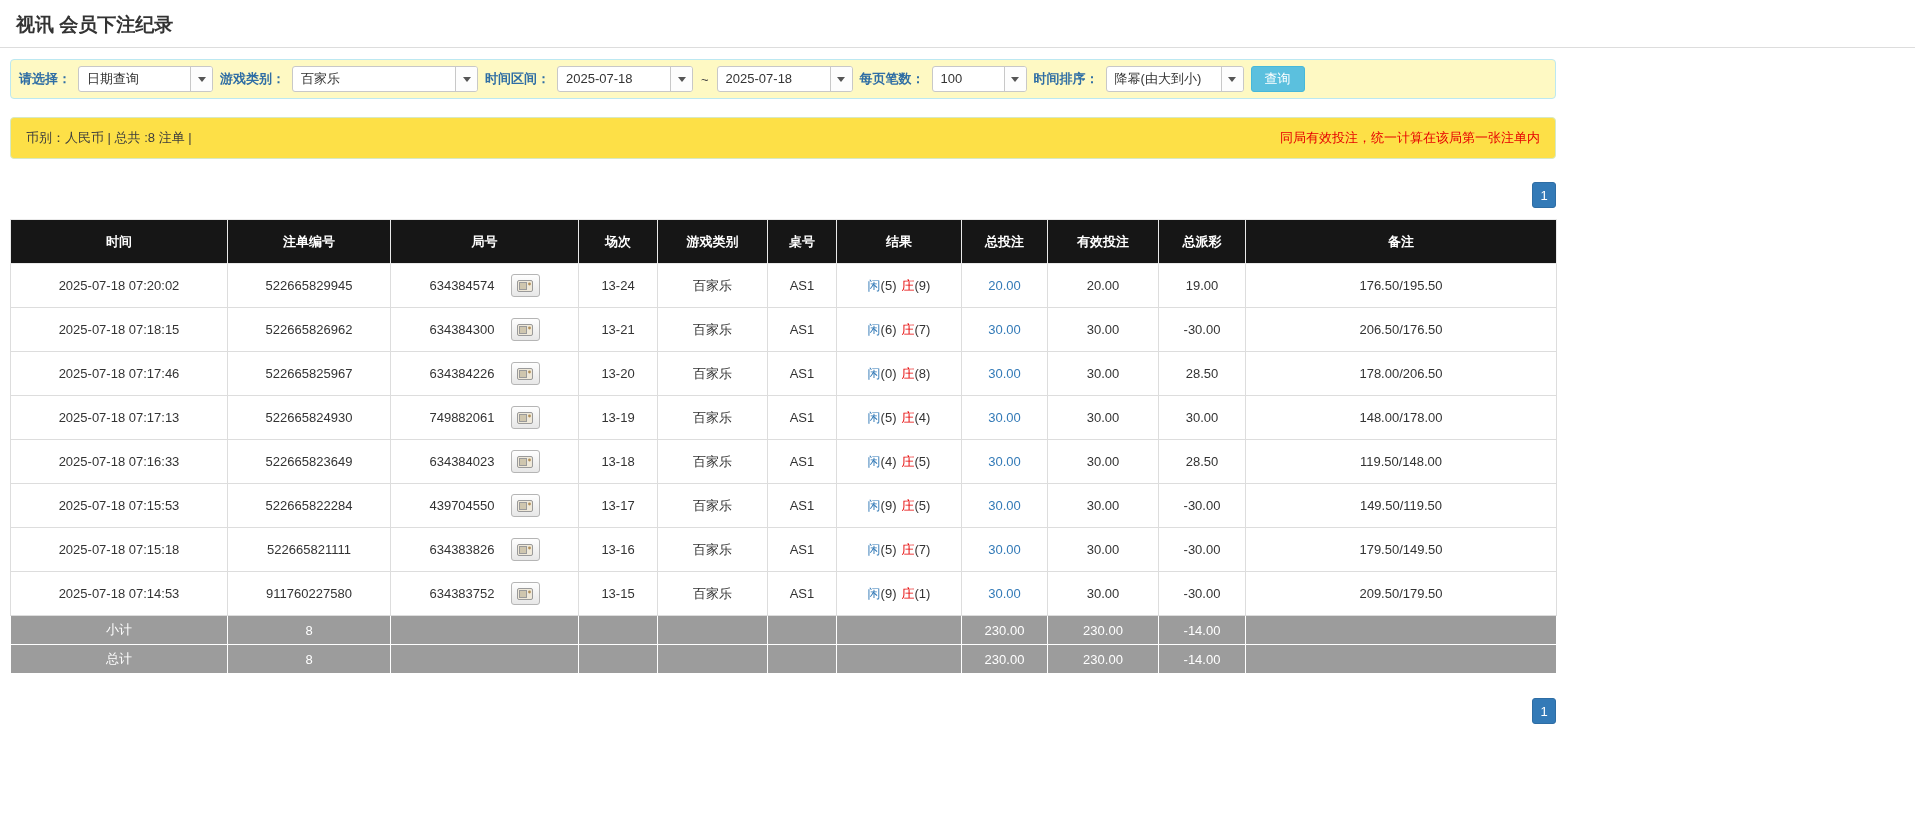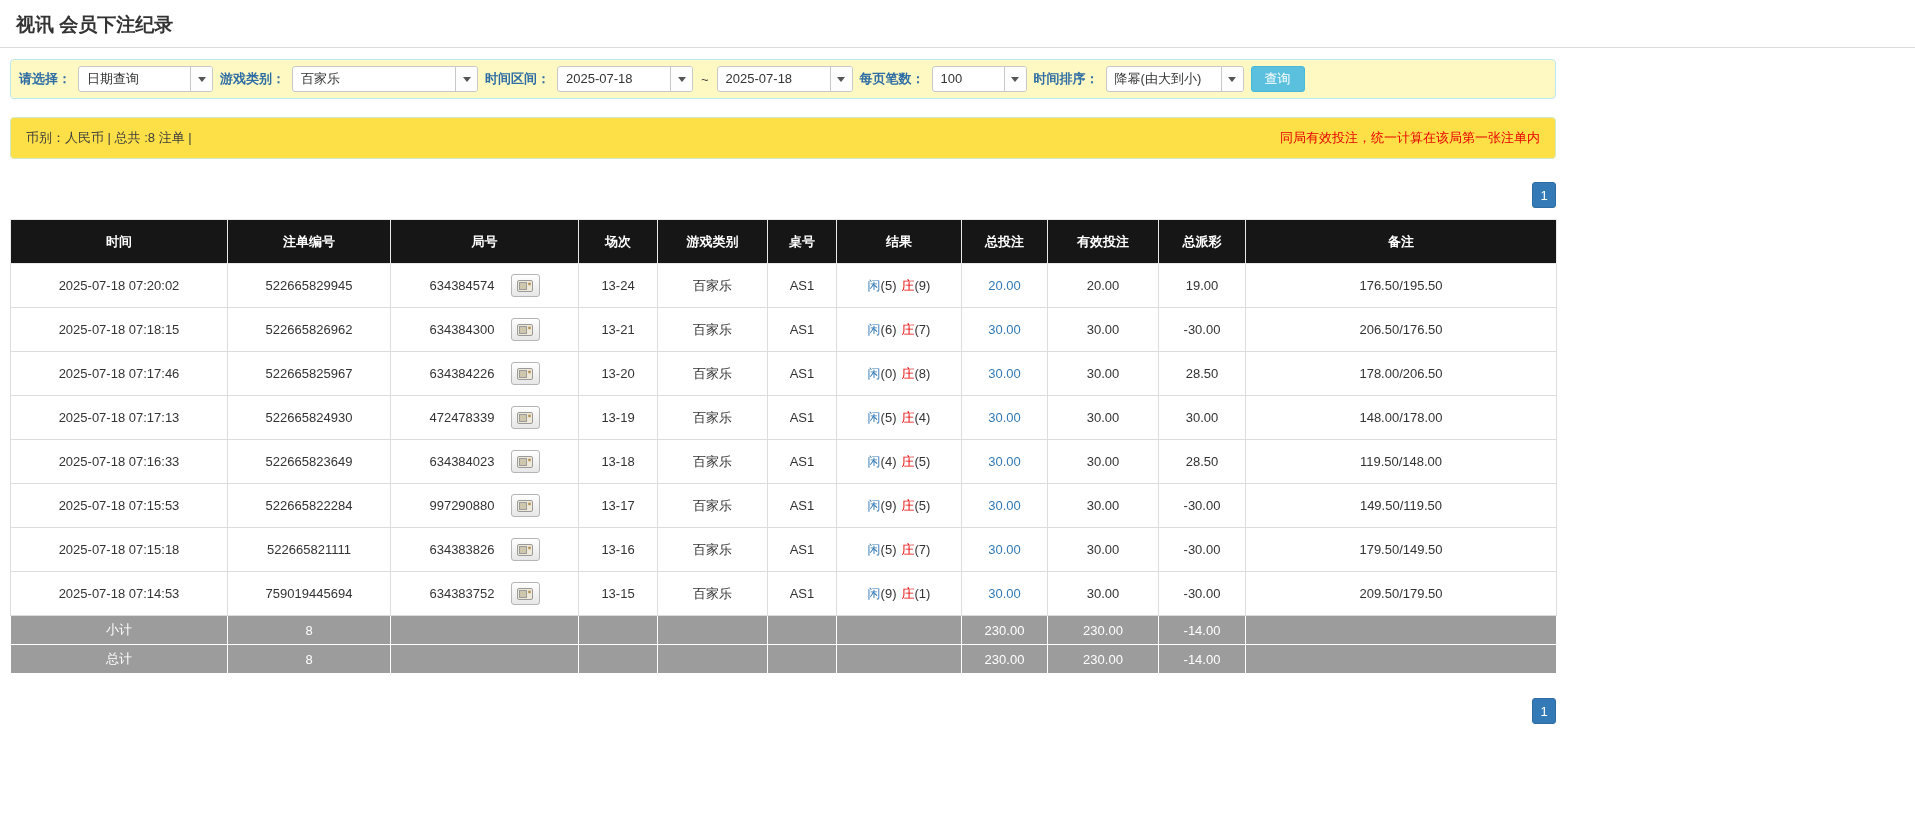--- a/index.html
+++ b/index.html
@@ -289,21 +289,21 @@
           <td>30.00</td>
           <td>28.50</td>
           <td>178.00/206.50</td>
         </tr>
 
         <tr>
           <td>2025-07-18 07:17:13</td>
           <td>522665824930</td>
           <td>
             <span class="round-cell-inner">
-                <span>472478339</span>
+                <span>749882061</span>
                 <button class="round-btn">
                   <svg width="16" height="12" viewBox="0 0 16 12">
                     <rect x="0.5" y="0.5" width="15" height="11" rx="1.5" fill="#efe9da" stroke="#9a9a9a"></rect>
                     <rect x="2.5" y="2.5" width="7" height="7" fill="#cfc6ae" stroke="#9a9a9a"></rect>
                     <circle cx="12.5" cy="4" r="1.4" fill="#b08f5a"></circle>
                   </svg>
                 </button>
               </span>
           </td>
           <td>13-19</td>
@@ -339,21 +339,21 @@
           <td>30.00</td>
           <td>28.50</td>
           <td>119.50/148.00</td>
         </tr>
 
         <tr>
           <td>2025-07-18 07:15:53</td>
           <td>522665822284</td>
           <td>
             <span class="round-cell-inner">
-                <span>997290880</span>
+                <span>439704550</span>
                 <button class="round-btn">
                   <svg width="16" height="12" viewBox="0 0 16 12">
                     <rect x="0.5" y="0.5" width="15" height="11" rx="1.5" fill="#efe9da" stroke="#9a9a9a"></rect>
                     <rect x="2.5" y="2.5" width="7" height="7" fill="#cfc6ae" stroke="#9a9a9a"></rect>
                     <circle cx="12.5" cy="4" r="1.4" fill="#b08f5a"></circle>
                   </svg>
                 </button>
               </span>
           </td>
           <td>13-17</td>
@@ -386,21 +386,21 @@
           <td>AS1</td>
           <td><span class="res-p">闲</span><span>(5)</span><span class="res-b">庄</span><span>(7)</span></td>
           <td><span class="lnk">30.00</span></td>
           <td>30.00</td>
           <td class="neg">-30.00</td>
           <td>179.50/149.50</td>
         </tr>
 
         <tr>
           <td>2025-07-18 07:14:53</td>
-          <td>759019445694</td>
+          <td>911760227580</td>
           <td>
             <span class="round-cell-inner">
                 <span>634383752</span>
                 <button class="round-btn">
                   <svg width="16" height="12" viewBox="0 0 16 12">
                     <rect x="0.5" y="0.5" width="15" height="11" rx="1.5" fill="#efe9da" stroke="#9a9a9a"></rect>
                     <rect x="2.5" y="2.5" width="7" height="7" fill="#cfc6ae" stroke="#9a9a9a"></rect>
                     <circle cx="12.5" cy="4" r="1.4" fill="#b08f5a"></circle>
                   </svg>
                 </button>

